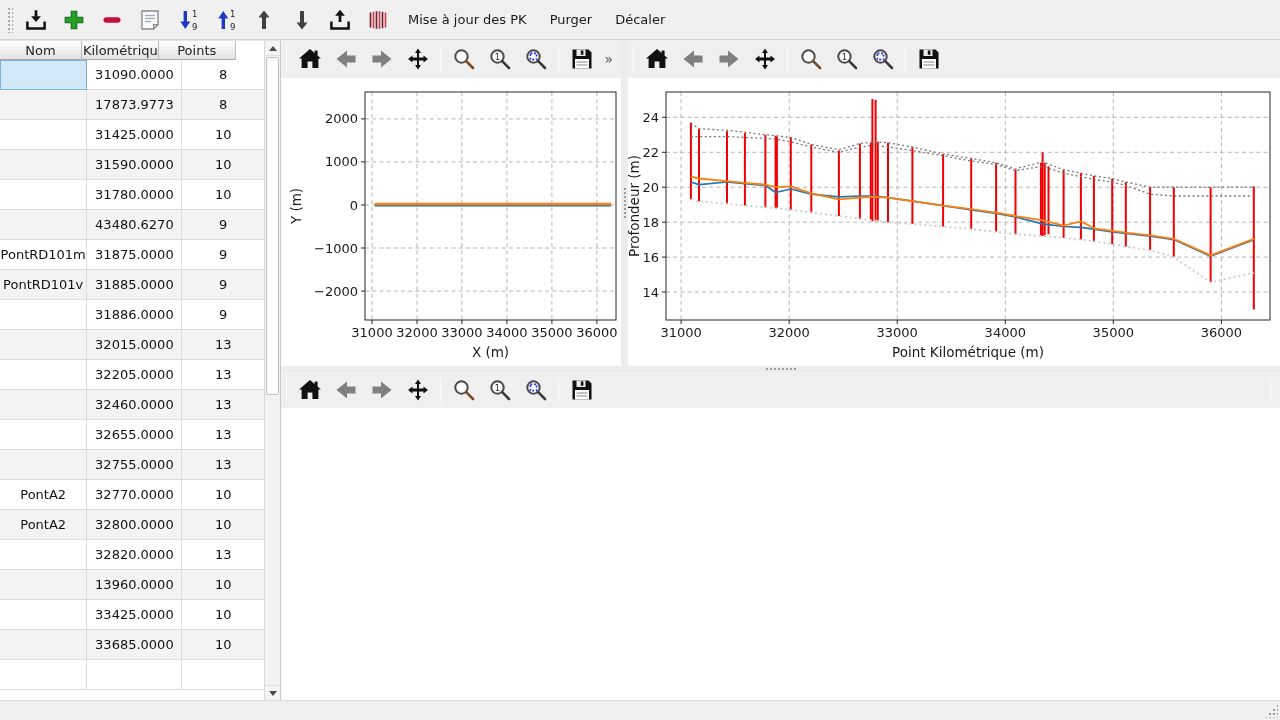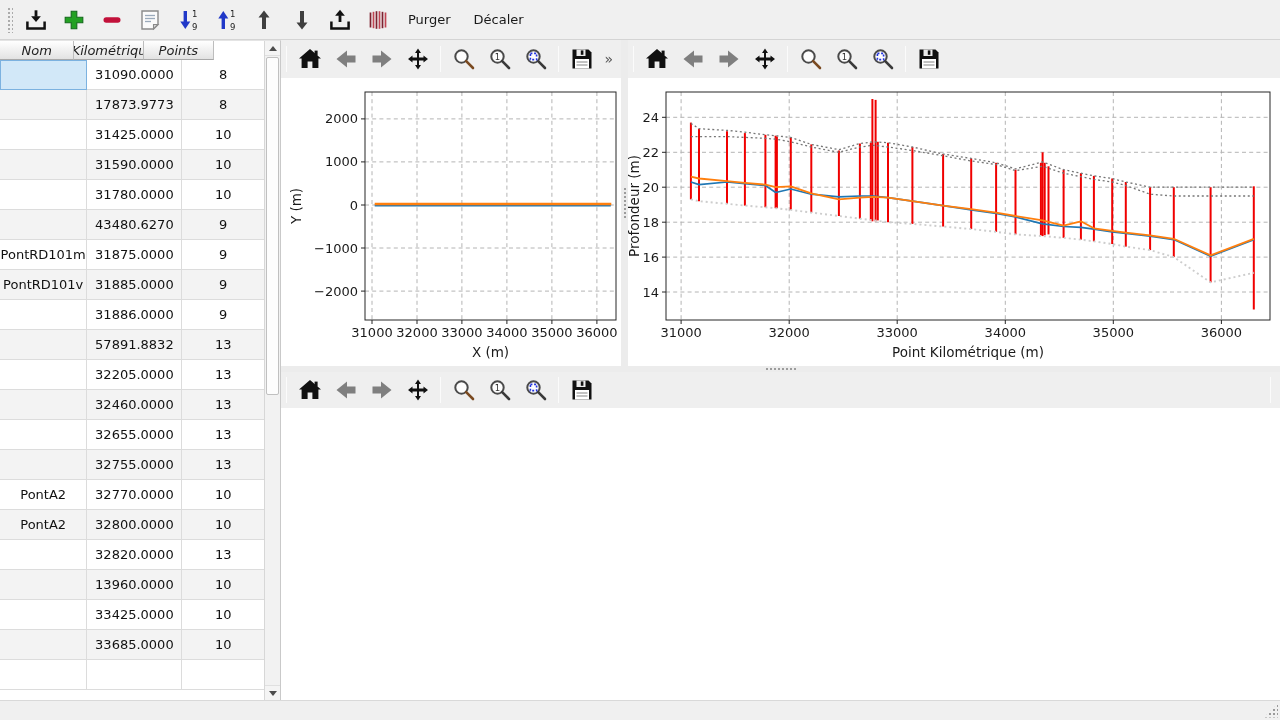--- a/index.html
+++ b/index.html
@@ -12,21 +12,21 @@
   .tb-icons { display:flex; align-items:center; gap:4px; }
   .tbtn { width:34px; height:34px; border:none; background:transparent; display:flex; align-items:center; justify-content:center; }
   .tb-action { border:none; background:transparent; font:13px "DejaVu Sans",sans-serif; color:#1a1a1a; height:34px; padding:0 10px; }
   .icon { display:flex; align-items:center; justify-content:center; }
 
   
   .content { display:flex; height:660px; flex:none; }
 
   
   .table-panel { width:281px; flex:none; position:relative; background:#fff; border-right:1px solid #c9c9c9; border-top:1px solid #e4e4e4; }
-  .thead { display:flex; height:19px; width:214px;font-style:italic; }
+  .thead { display:flex; height:19px; width:236px; }
   .th { background:linear-gradient(#ffffff,#e2e2e2); border-right:1px solid #bdbdbd; border-bottom:1px solid #a8a8a8; font-size:13px; color:#222; display:flex; align-items:center; justify-content:center; overflow:hidden; white-space:nowrap; }
   .th:nth-child(1){ width:92px; } .th:nth-child(2){ width:86px; } .th:nth-child(3){ width:87px; }
   .tbody { width:265px; height:641px; overflow:hidden; }
   .tr { display:flex; height:30px; background:#fff; }
   .tr:nth-child(even){ background:#f3f3f3; }
   .td { border-right:1px solid #dcdcdc; border-bottom:1px solid #dcdcdc; font-size:13px; color:#111; display:flex; align-items:center; justify-content:center; overflow:hidden; white-space:nowrap; }
   .td:nth-child(1){ width:92px; } .td:nth-child(2){ width:100px; } .td:nth-child(3){ width:87px; }
   .td.selected { background:#d2e8f8; border:1px solid #7cb2e0; }
   .vscroll { position:absolute; top:0; right:0; bottom:0; width:16px; background:#f2f2f2; border-left:1px solid #d7d7d7; }
   .sb-btn { position:absolute; left:0; right:0; height:15px; background:#f4f4f4; display:flex; align-items:center; justify-content:center; }
@@ -156,20 +156,21 @@
                 <line x1="7.5" y1="3.8" x2="7.5" y2="20.2" stroke="#c14553"></line>
                 <line x1="10.5" y1="3.2" x2="10.5" y2="20.8" stroke="#7e2230"></line>
                 <line x1="13.5" y1="3.2" x2="13.5" y2="20.8" stroke="#c14553"></line>
                 <line x1="16.5" y1="3.8" x2="16.5" y2="20.2" stroke="#7e2230"></line>
                 <line x1="19.5" y1="4.5" x2="19.5" y2="19.5" stroke="#c14553"></line>
               </g>
             </svg>
           </span>
         </button>
       </div>
+    <button class="tb-action">Mise à jour des PK</button>
     <button class="tb-action">Purger</button>
     <button class="tb-action">Décaler</button>
   </div>
 
   <div class="content">
 
     <div class="table-panel">
       <div class="thead">
         <div class="th">Nom</div>
         <div class="th">t Kilométrique</div>
@@ -216,21 +217,21 @@
             <div class="td">31885.0000</div>
             <div class="td">9</div>
           </div>
           <div class="tr">
             <div class="td"></div>
             <div class="td">31886.0000</div>
             <div class="td">9</div>
           </div>
           <div class="tr">
             <div class="td"></div>
-            <div class="td">57891.8832</div>
+            <div class="td">32015.0000</div>
             <div class="td">13</div>
           </div>
           <div class="tr">
             <div class="td"></div>
             <div class="td">32205.0000</div>
             <div class="td">13</div>
           </div>
           <div class="tr">
             <div class="td"></div>
             <div class="td">32460.0000</div>

